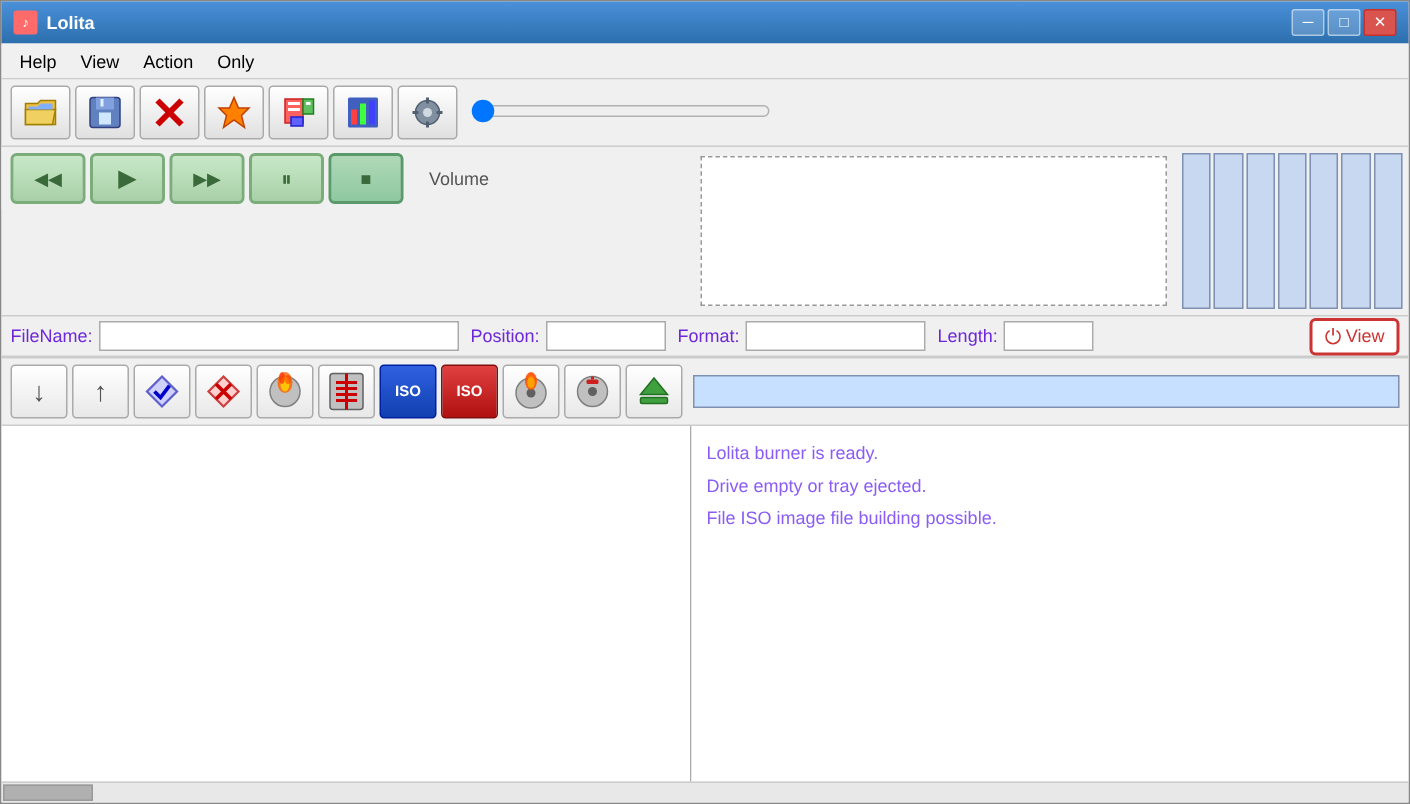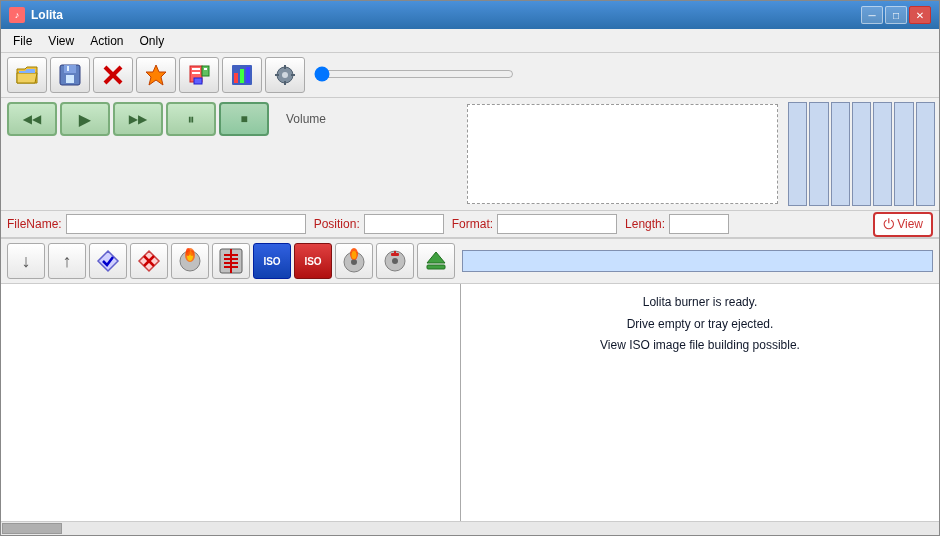--- a/index.html
+++ b/index.html
@@ -142,21 +142,21 @@
       padding: 3px 6px;
       gap: 8px;
       height: 28px;
     }
     .info-field {
       display: flex;
       align-items: center;
       gap: 4px;
     }
     .info-label {
-      color: #b91c1c;
+      color: #6d28d9;
       white-space: nowrap;
     }
     .info-value {
       border: 1px solid #aaa;
       background: white;
       height: 20px;
       padding: 0 4px;
     }
     .info-value.filename { width: 240px; }
     .info-value.position { width: 80px; }
@@ -212,24 +212,23 @@
       background: #c8e0ff;
       height: 22px;
       flex: 1;
       margin-left: 4px;
       border: 1px solid #8090b0;
     }
     .status-area {
       flex: 1;
       background: white;
       padding: 8px 10px;
-      color: #0f172a;
+      color: #8b5cf6;
       font-size: 12px;
       line-height: 1.8;
-      text-align: center;
     }
     .scrollbar-h {
       height: 14px;
       background: #e8e8e8;
       border-top: 1px solid #ccc;
       display: flex;
     }
     .scrollbar-thumb {
       width: 60px;
       background: #b0b0b0;
@@ -265,21 +264,21 @@
       <span class="title-text">Lolita</span>
     </div>
     <div class="title-bar-controls">
       <button class="title-btn">─</button>
       <button class="title-btn">□</button>
       <button class="title-btn close-btn">✕</button>
     </div>
   </div>
 
   <div class="menu-bar">
-    <div class="menu-item">File</div>
+    <div class="menu-item">Help</div>
     <div class="menu-item">View</div>
     <div class="menu-item">Action</div>
     <div class="menu-item">Only</div>
   </div>
 
   <div class="toolbar">
     <button class="toolbar-btn" title="Open" style="font-size:20px;">
       <svg width="24" height="24" viewBox="0 0 24 24">
           <polygon points="2,6 10,6 12,4 22,4 22,20 2,20" fill="#f0c040" stroke="#a08000" stroke-width="1"></polygon>
           <polygon points="2,10 22,10 20,20 2,20" fill="#f0d060" stroke="#a08000" stroke-width="1"></polygon>
@@ -458,21 +457,21 @@
   </div>
 
   <div class="content-wrapper">
 
     <div class="playlist-area"></div>
 
     <div class="burner-right">
       <div class="status-area">
         <div>Lolita burner is ready.</div>
         <div>Drive empty or tray ejected.</div>
-        <div>View ISO image file building possible.</div>
+        <div>File ISO image file building possible.</div>
       </div>
     </div>
   </div>
 
   <div class="scrollbar-h">
     <div class="scrollbar-thumb"></div>
   </div>
 </div>
 
 </body></html>

